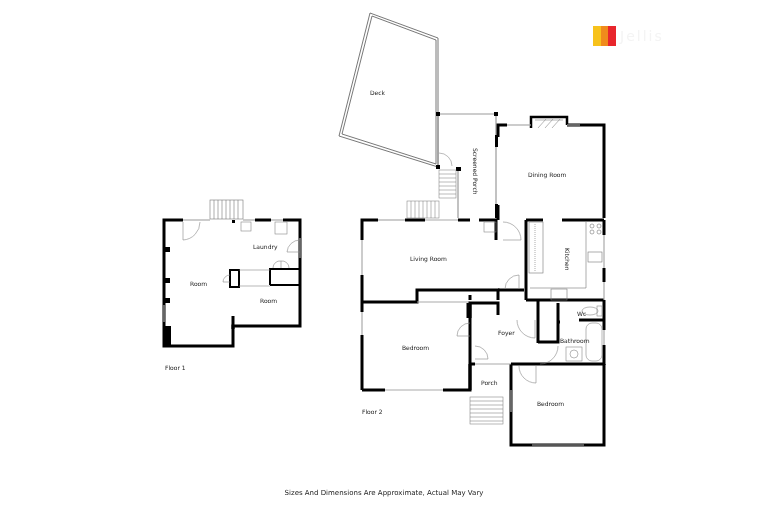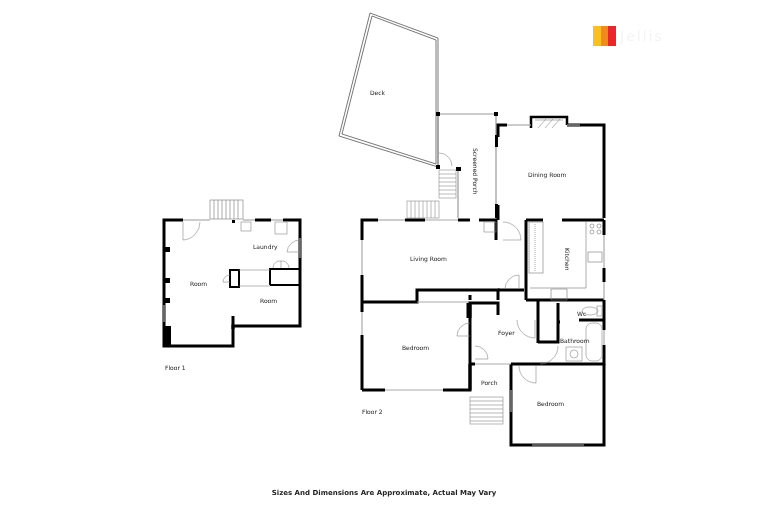--- a/index.html
+++ b/index.html
@@ -1,20 +1,20 @@
 <!DOCTYPE html>
 <html><head>
 <meta charset="utf-8">
 <style>
   html, body { margin:0; padding:0; background:#ffffff; }
   body { width:768px; height:512px; position:relative; overflow:hidden; font-family:"DejaVu Sans", sans-serif; }
   svg { position:absolute; left:0; top:0; }
   .lbl { font-family:"DejaVu Sans", sans-serif; font-size:6px; fill:#222; }
   .flr { font-family:"DejaVu Sans", sans-serif; font-size:6px; fill:#222; }
-  .disc { position:absolute; left:0; width:768px; top:489px; text-align:center; font-size:7px; color:#222; font-family:"DejaVu Sans", sans-serif;font-weight:bold; }
+  .disc { position:absolute; left:0; width:768px; top:489px; text-align:center; font-size:7px; color:#222; font-family:"DejaVu Sans", sans-serif; }
   .logo { position:absolute; left:593px; top:26px; width:23px; height:20px; display:flex; }
   .logo span { display:block; width:33.33%; height:100%; }
   .logo-word { position:absolute; left:620px; top:28px; font-size:14px; color:#f4f4f4; letter-spacing:2px; font-family:"DejaVu Sans", sans-serif; }
 </style>
 </head>
 <body>
 
 <div class="logo">
   <span style="background:#f7c21b"></span>
   <span style="background:#f08a1c"></span>

